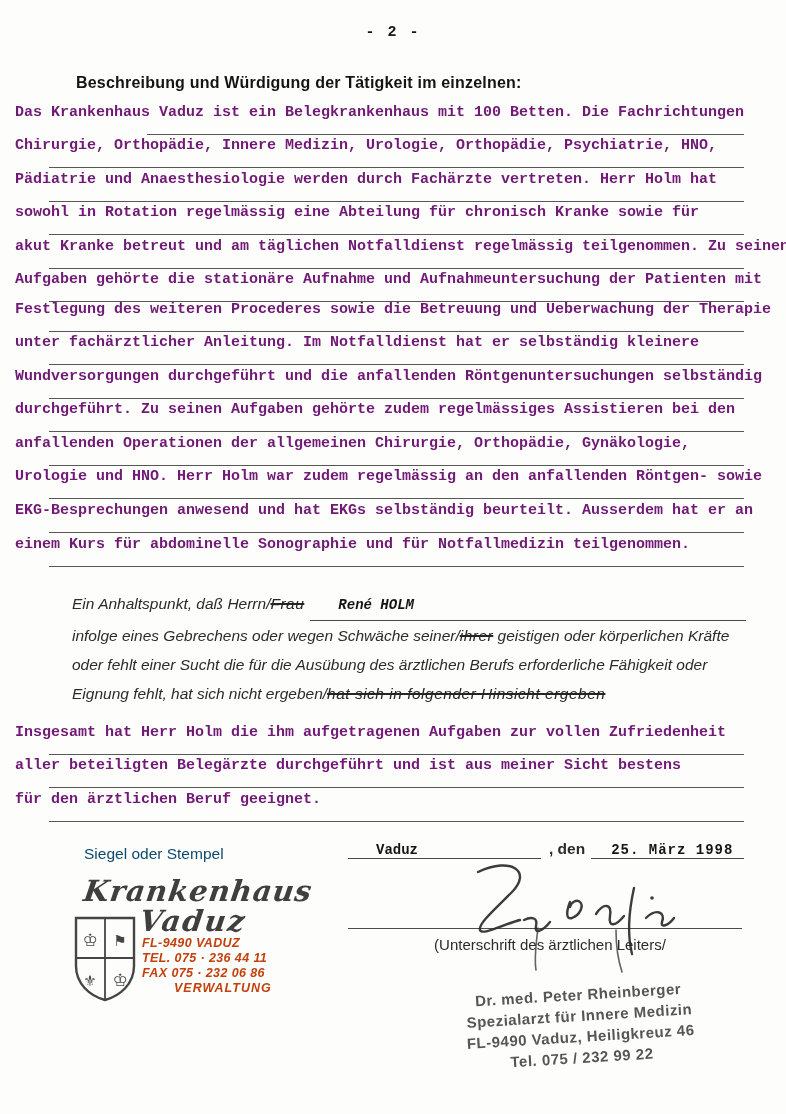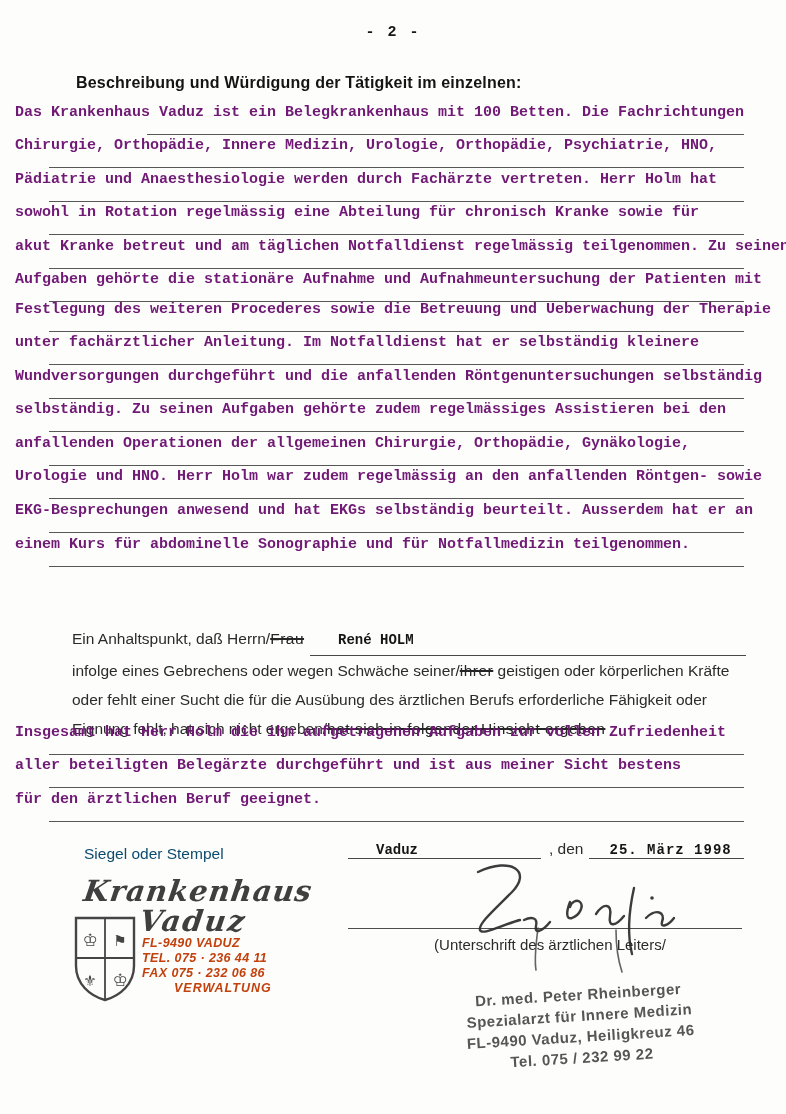--- a/index.html
+++ b/index.html
@@ -13,36 +13,36 @@
   .heading{position:absolute;top:74px;left:76px;font-size:16px;font-weight:700;color:#141414;
            letter-spacing:.2px;}
   
   .typed-line{position:absolute;left:15px;right:42px;height:33px;white-space:nowrap;
               font-family:"Liberation Mono","DejaVu Sans Mono",monospace;font-size:15px;
               font-weight:700;color:#701a75;}
   .typed-line::after{content:"";position:absolute;left:34px;right:0;bottom:2px;
               border-bottom:1.6px solid rgba(45,45,45,.8);}
   .typed-line.ul-late::after{left:132px;}
   
-  .form-sec{position:absolute;left:72px;top:624px;right:40px;font-size:15.5px;line-height:29px;
-            color:#2b2b2b;}
+  .form-sec{position:absolute;left:72px;top:589px;right:40px;font-size:15.5px;line-height:29px;
+            color:#2b2b2b;font-style:italic;}
   .struck{position:relative;text-decoration:line-through;text-decoration-thickness:2.2px;
           letter-spacing:.5px;color:#252525;}
   .fillrow{display:flex;align-items:baseline;}
   .fill-name{flex:1;border-bottom:1.8px solid rgba(40,40,40,.85);margin-left:6px;
              font-family:"Liberation Mono","DejaVu Sans Mono",monospace;font-weight:700;
              font-size:14px;padding-left:28px;color:#151515;}
   
   .seal-label{position:absolute;left:84px;top:845px;font-size:15.5px;color:#0c4a6e;}
   .cityline{position:absolute;left:348px;top:840px;right:42px;display:flex;align-items:baseline;
             font-size:15.5px;color:#2b2b2b;}
   .u-city{width:165px;border-bottom:1.8px solid rgba(40,40,40,.85);
           font-family:"Liberation Mono","DejaVu Sans Mono",monospace;font-weight:700;font-size:14px;
           padding-left:28px;color:#151515;}
-  .den{padding:0 6px 0 8px;}
+  .den{padding:0 6px 0 8px;font-weight:bold;}
   .u-date{flex:1;border-bottom:1.8px solid rgba(40,40,40,.85);
           font-family:"Liberation Mono","DejaVu Sans Mono",monospace;font-weight:700;font-size:14px;
           padding-left:20px;letter-spacing:1px;color:#151515;}
   .sig-line{position:absolute;left:348px;top:928px;width:394px;border-bottom:1.7px solid rgba(45,45,45,.85);}
   .sig-svg{position:absolute;left:420px;top:858px;}
   .sig-caption{position:absolute;left:360px;top:934px;width:380px;text-align:center;
                font-size:15px;line-height:21px;color:#2b2b2b;}
   
   .stamp-hosp{position:absolute;left:70px;top:872px;width:250px;color:#3a3a3a;}
   .stamp-script{font-family:"DejaVu Serif","Liberation Serif",serif;font-style:italic;font-weight:700;
@@ -70,21 +70,21 @@
   <div>
     <div class="typed-line ul-late" style="top:104px">Das Krankenhaus Vaduz ist ein Belegkrankenhaus mit 100 Betten. Die Fachrichtungen</div>
     <div class="typed-line" style="top:137px">Chirurgie, Orthopädie, Innere Medizin, Urologie, Orthopädie, Psychiatrie, HNO,</div>
     <div class="typed-line" style="top:171px">Pädiatrie und Anaesthesiologie werden durch Fachärzte vertreten. Herr Holm hat</div>
     <div class="typed-line" style="top:204px">sowohl in Rotation regelmässig eine Abteilung für chronisch Kranke sowie für</div>
     <div class="typed-line" style="top:238px">akut Kranke betreut und am täglichen Notfalldienst regelmässig teilgenommen. Zu seinen</div>
     <div class="typed-line" style="top:271px">Aufgaben gehörte die stationäre Aufnahme und Aufnahmeuntersuchung der Patienten mit</div>
     <div class="typed-line" style="top:301px">Festlegung des weiteren Procederes sowie die Betreuung und Ueberwachung der Therapie</div>
     <div class="typed-line" style="top:334px">unter fachärztlicher Anleitung. Im Notfalldienst hat er selbständig kleinere</div>
     <div class="typed-line" style="top:368px">Wundversorgungen durchgeführt und die anfallenden Röntgenuntersuchungen selbständig</div>
-    <div class="typed-line" style="top:401px">selbständig. Zu seinen Aufgaben gehörte zudem regelmässiges Assistieren bei den</div>
+    <div class="typed-line" style="top:401px">durchgeführt. Zu seinen Aufgaben gehörte zudem regelmässiges Assistieren bei den</div>
     <div class="typed-line" style="top:435px">anfallenden Operationen der allgemeinen Chirurgie, Orthopädie, Gynäkologie,</div>
     <div class="typed-line" style="top:468px">Urologie und HNO. Herr Holm war zudem regelmässig an den anfallenden Röntgen- sowie</div>
     <div class="typed-line" style="top:502px">EKG-Besprechungen anwesend und hat EKGs selbständig beurteilt. Ausserdem hat er an</div>
     <div class="typed-line" style="top:536px">einem Kurs für abdominelle Sonographie und für Notfallmedizin teilgenommen.</div>
   </div>
 
   <div class="form-sec">
     <div class="fillrow">
       <span>Ein Anhaltspunkt, daß Herrn/</span>
         <span class="struck">Frau</span>

